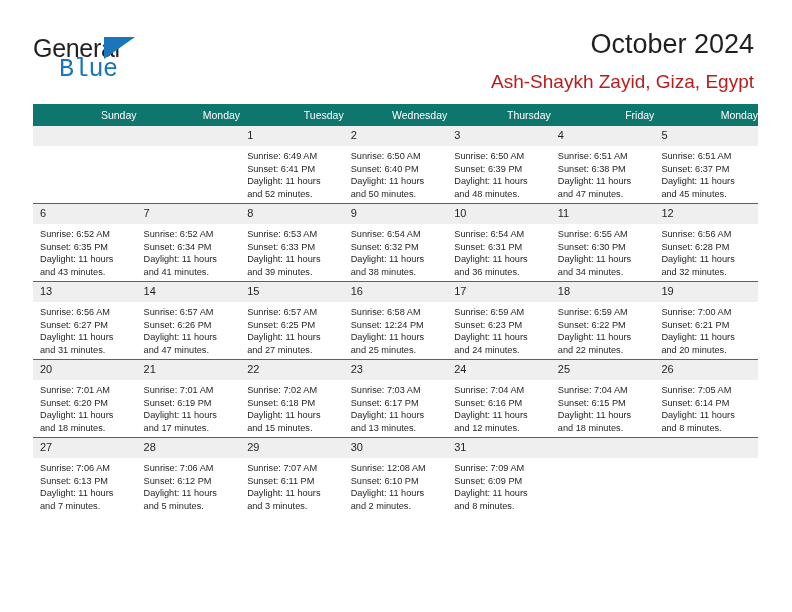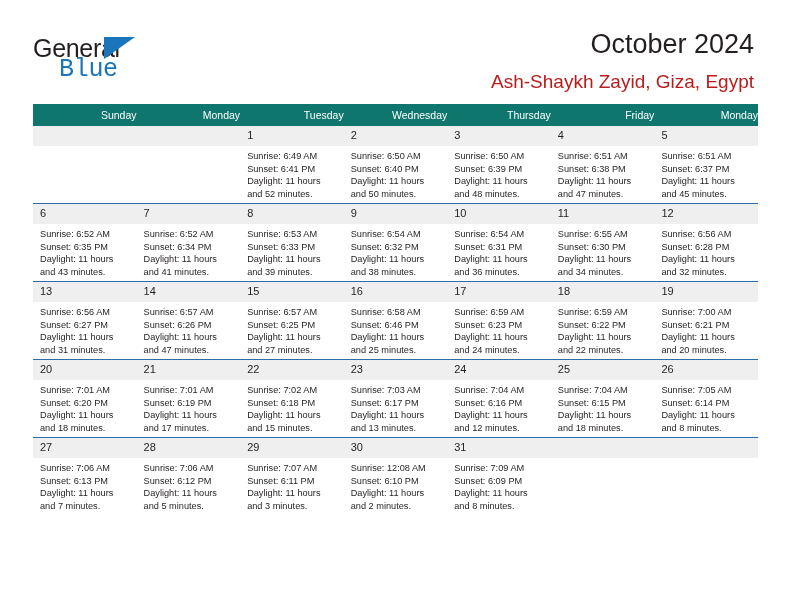--- a/index.html
+++ b/index.html
@@ -318,21 +318,21 @@
                 <div>Sunrise: 6:57 AM</div>
                 <div>Sunset: 6:25 PM</div>
                 <div>Daylight: 11 hours</div>
                 <div>and 27 minutes.</div>
               </div>
             </td>
             <td class="daycell">
               <div class="daynum">16</div>
               <div class="cell-body">
                 <div>Sunrise: 6:58 AM</div>
-                <div>Sunset: 6:46 PM</div>
+                <div>Sunset: 12:24 PM</div>
                 <div>Daylight: 11 hours</div>
                 <div>and 25 minutes.</div>
               </div>
             </td>
             <td class="daycell">
               <div class="daynum">17</div>
               <div class="cell-body">
                 <div>Sunrise: 6:59 AM</div>
                 <div>Sunset: 6:23 PM</div>
                 <div>Daylight: 11 hours</div>

